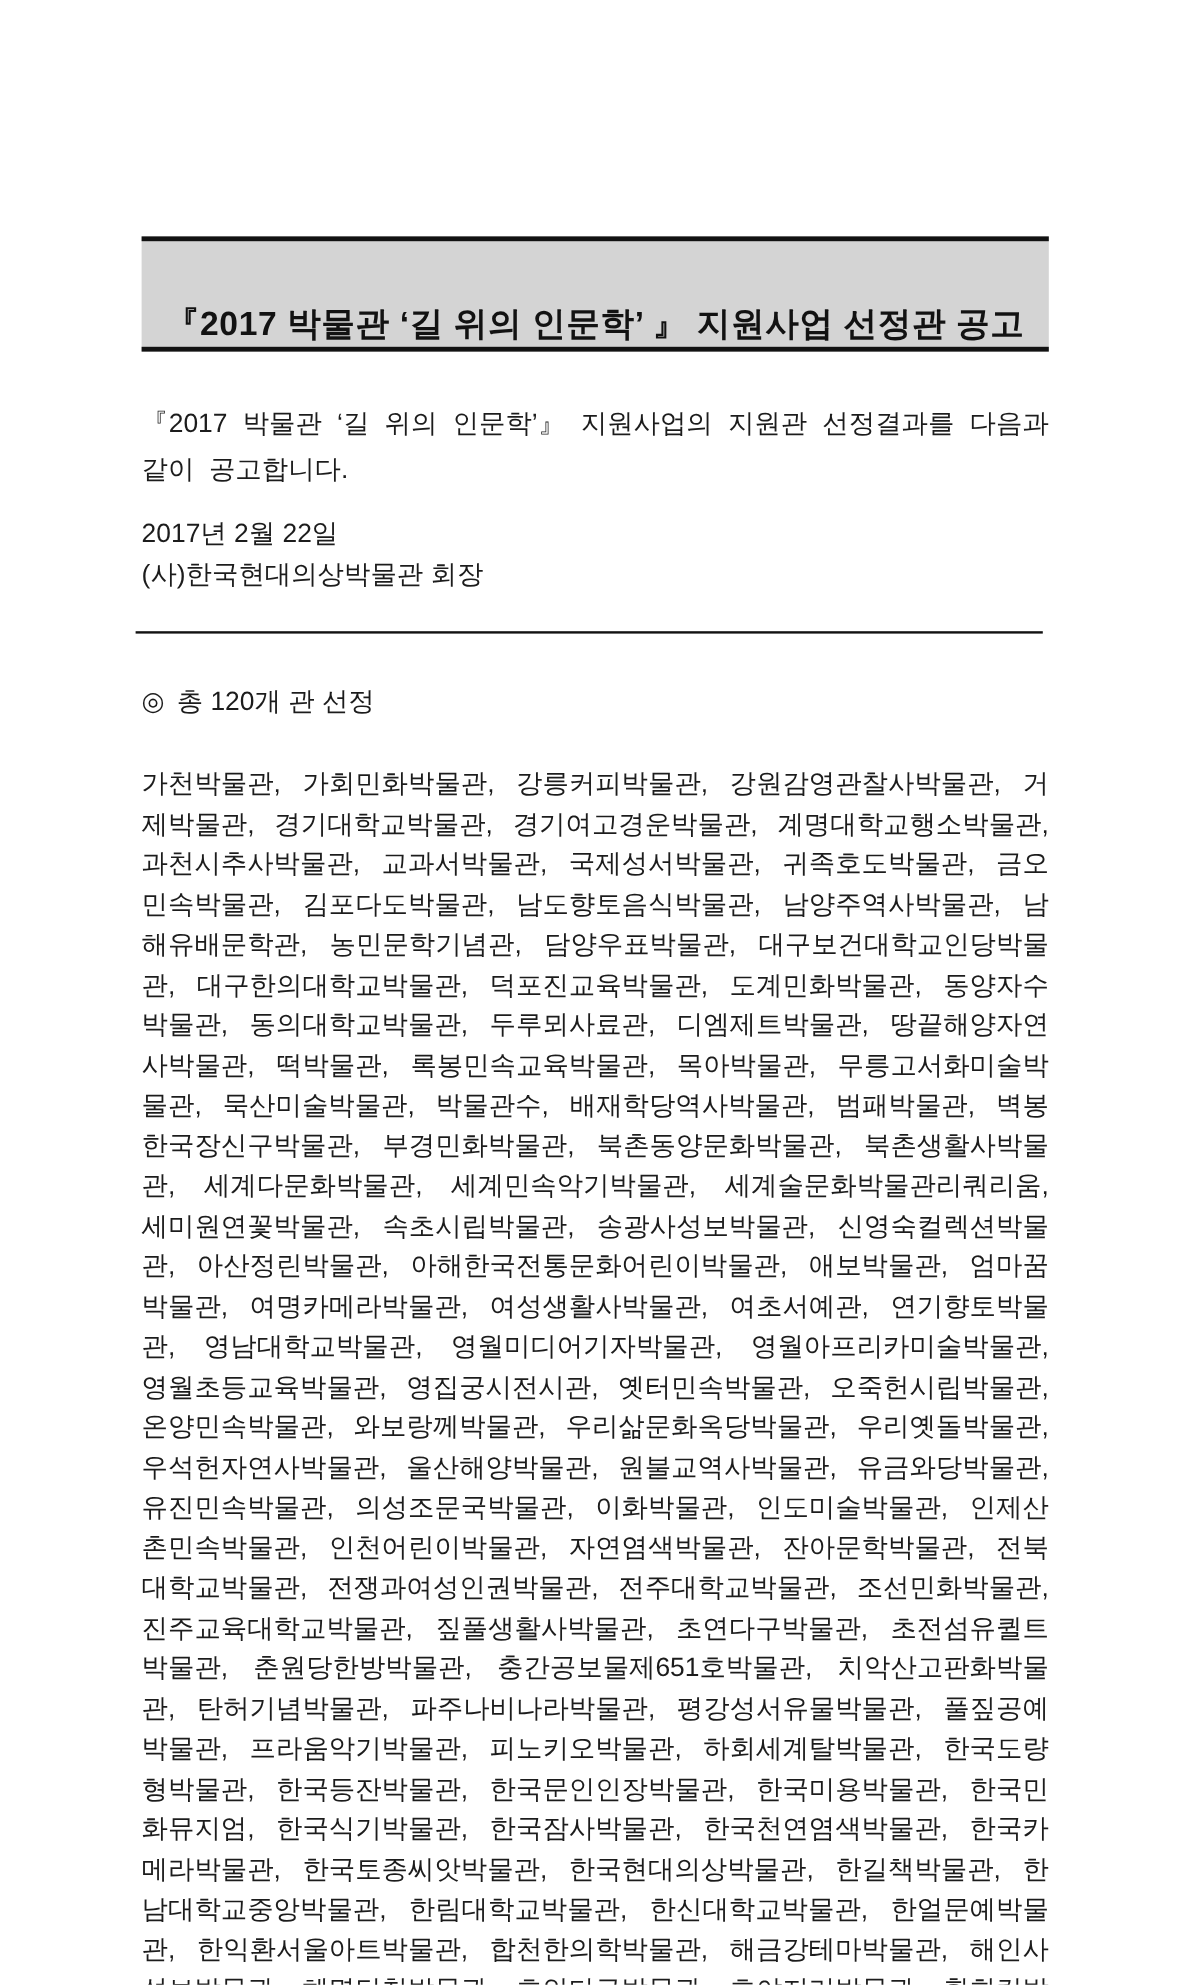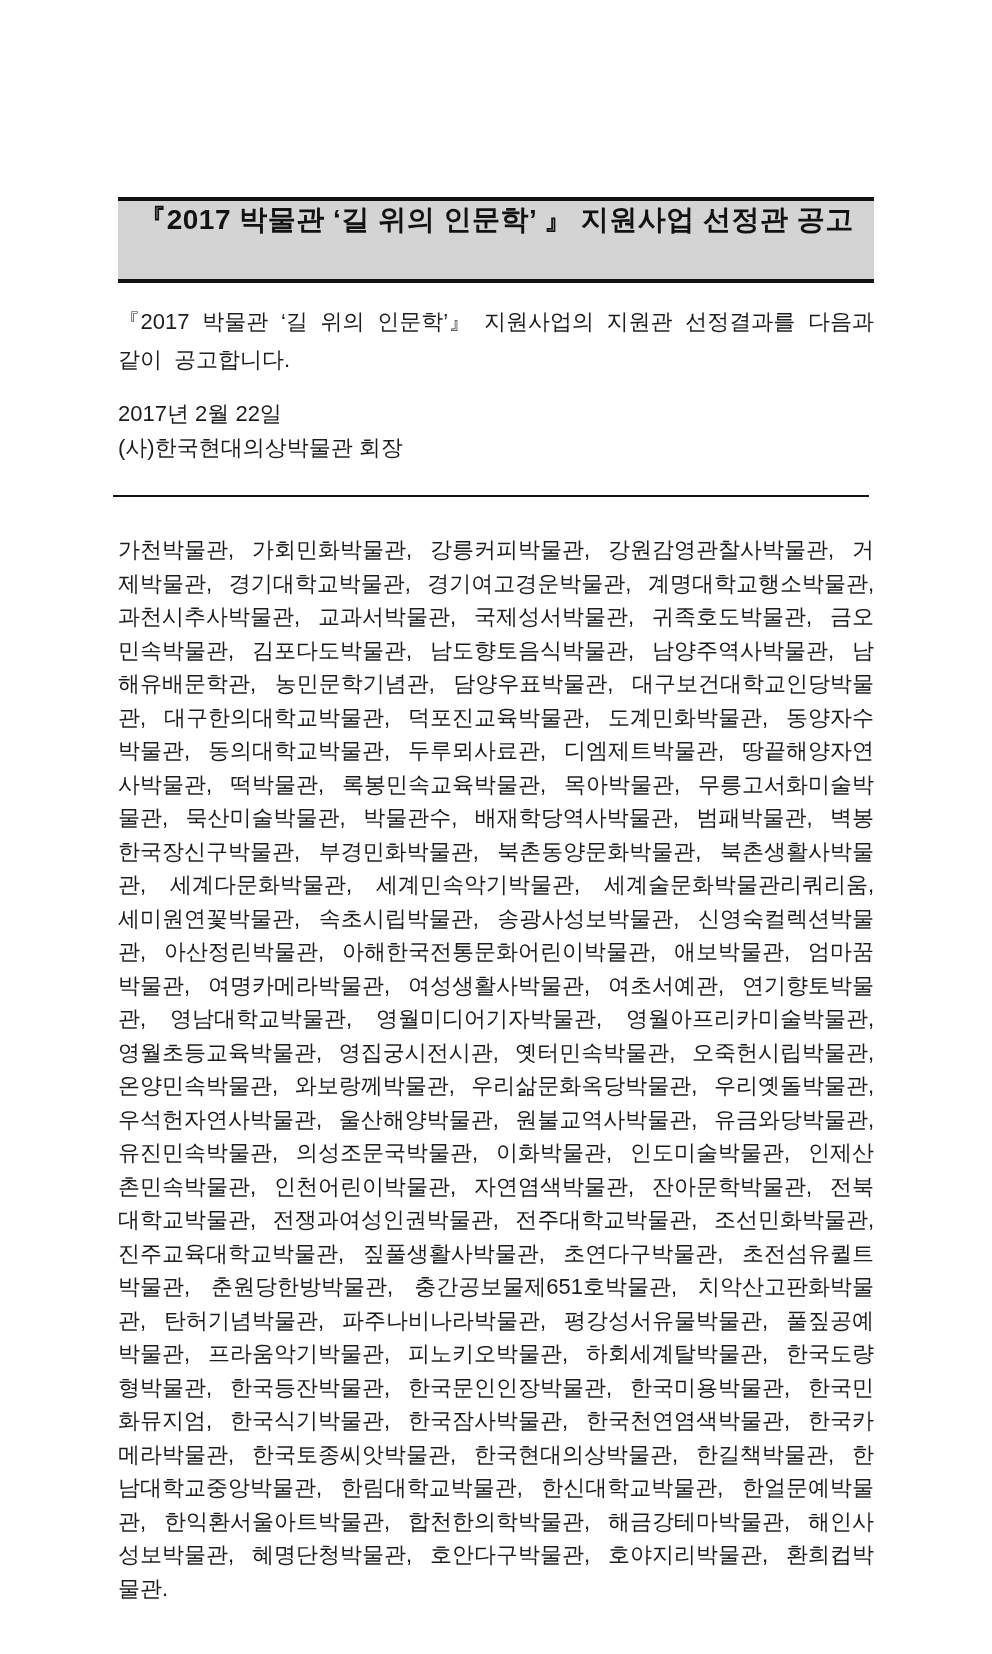--- a/index.html
+++ b/index.html
@@ -13,37 +13,37 @@
   }
   .page {
     position: relative;
     width: 992px;
     height: 1654px;
     padding: 0 118px;
     background: #ffffff;
   }
   .title-banner {
     margin-top: 197px;
-    height: 86px;
+    height: 96px;
     background: #d4d4d4;
     border-top: 4px solid #121212;
     border-bottom: 4px solid #121212;
     display: flex;
-    align-items: flex-start;
+    align-items: flex-end;
     justify-content: center;
   }
   .title-banner h1 {
     font-size: 28px;
     font-weight: bold;
     white-space: nowrap;
     letter-spacing: 0.5px;
     color: #121212;
   }
   .intro {
-    margin-top: 20px;
+    margin-top: 41px;
     font-size: 22px;
     line-height: 38px;
     text-align: justify;
     word-spacing: 6px;
     color: #1c1c1c;
   }
   .date-block {
     margin-top: 18px;
     text-align: left;
     padding-right: 12px;
@@ -86,16 +86,19 @@
 
   <p class="intro">『2017 박물관 ‘길 위의 인문학’』 지원사업의 지원관 선정결과를 다음과 같이 공고합니다.</p>
 
   <div class="date-block">
     <div>2017년 2월 22일</div>
     <div>(사)한국현대의상박물관 회장</div>
   </div>
 
   <hr class="divider">
 
+  <div class="section-heading">
+    <span class="bullet">◎</span><span>총 120개 관 선정</span>
+  </div>
 
   <p class="museum-list">가천박물관, 가회민화박물관, 강릉커피박물관, 강원감영관찰사박물관, 거제박물관, 경기대학교박물관, 경기여고경운박물관, 계명대학교행소박물관, 과천시추사박물관, 교과서박물관, 국제성서박물관, 귀족호도박물관, 금오민속박물관, 김포다도박물관, 남도향토음식박물관, 남양주역사박물관, 남해유배문학관, 농민문학기념관, 담양우표박물관, 대구보건대학교인당박물관, 대구한의대학교박물관, 덕포진교육박물관, 도계민화박물관, 동양자수박물관, 동의대학교박물관, 두루뫼사료관, 디엠제트박물관, 땅끝해양자연사박물관, 떡박물관, 록봉민속교육박물관, 목아박물관, 무릉고서화미술박물관, 묵산미술박물관, 박물관수, 배재학당역사박물관, 범패박물관, 벽봉한국장신구박물관, 부경민화박물관, 북촌동양문화박물관, 북촌생활사박물관, 세계다문화박물관, 세계민속악기박물관, 세계술문화박물관리쿼리움, 세미원연꽃박물관, 속초시립박물관, 송광사성보박물관, 신영숙컬렉션박물관, 아산정린박물관, 아해한국전통문화어린이박물관, 애보박물관, 엄마꿈박물관, 여명카메라박물관, 여성생활사박물관, 여초서예관, 연기향토박물관, 영남대학교박물관, 영월미디어기자박물관, 영월아프리카미술박물관, 영월초등교육박물관, 영집궁시전시관, 옛터민속박물관, 오죽헌시립박물관, 온양민속박물관, 와보랑께박물관, 우리삶문화옥당박물관, 우리옛돌박물관, 우석헌자연사박물관, 울산해양박물관, 원불교역사박물관, 유금와당박물관, 유진민속박물관, 의성조문국박물관, 이화박물관, 인도미술박물관, 인제산촌민속박물관, 인천어린이박물관, 자연염색박물관, 잔아문학박물관, 전북대학교박물관, 전쟁과여성인권박물관, 전주대학교박물관, 조선민화박물관, 진주교육대학교박물관, 짚풀생활사박물관, 초연다구박물관, 초전섬유퀼트박물관, 춘원당한방박물관, 충간공보물제651호박물관, 치악산고판화박물관, 탄허기념박물관, 파주나비나라박물관, 평강성서유물박물관, 풀짚공예박물관, 프라움악기박물관, 피노키오박물관, 하회세계탈박물관, 한국도량형박물관, 한국등잔박물관, 한국문인인장박물관, 한국미용박물관, 한국민화뮤지엄, 한국식기박물관, 한국잠사박물관, 한국천연염색박물관, 한국카메라박물관, 한국토종씨앗박물관, 한국현대의상박물관, 한길책박물관, 한남대학교중앙박물관, 한림대학교박물관, 한신대학교박물관, 한얼문예박물관, 한익환서울아트박물관, 합천한의학박물관, 해금강테마박물관, 해인사성보박물관, 혜명단청박물관, 호안다구박물관, 호야지리박물관, 환희컵박물관.</p>
 
 </div>
 
 </body></html>

